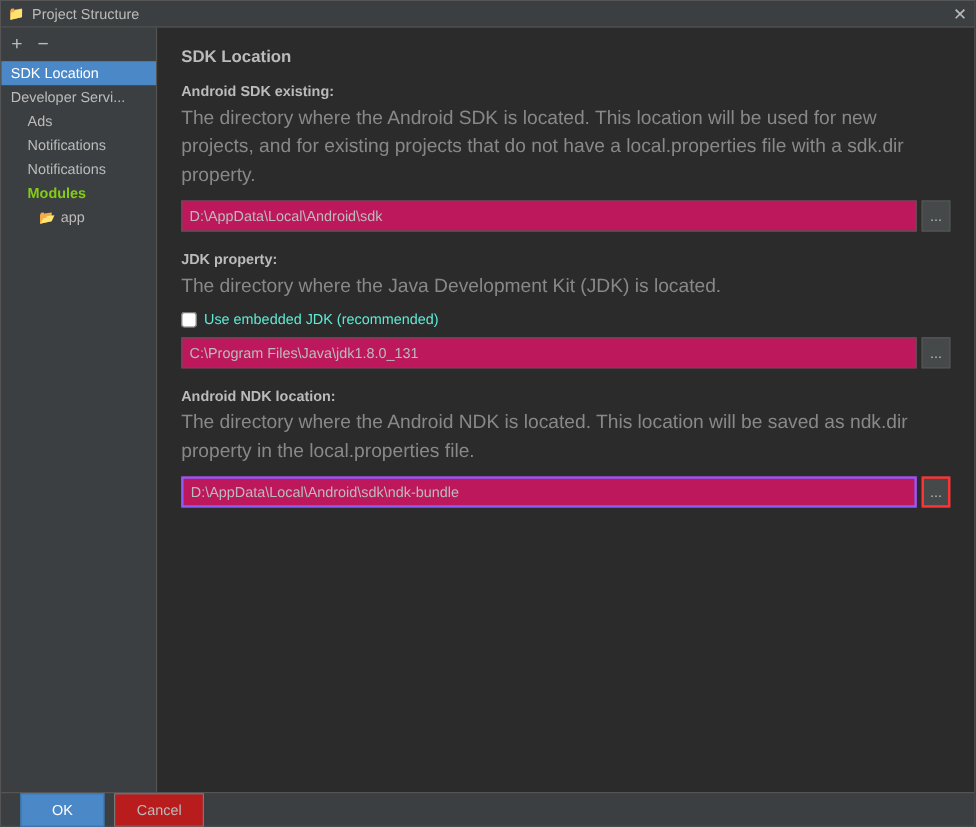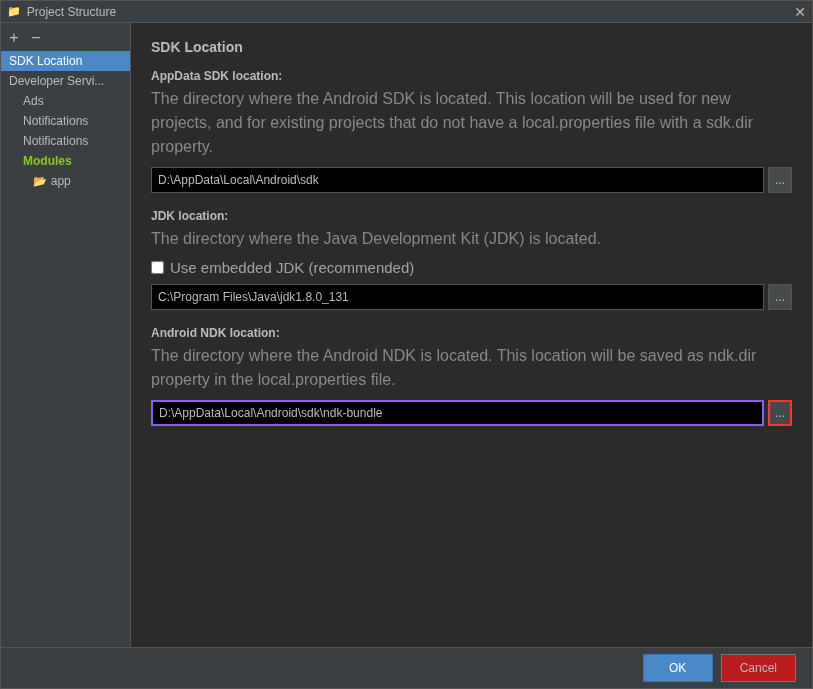--- a/index.html
+++ b/index.html
@@ -132,21 +132,21 @@
       line-height: 1.5;
     }
     .path-row {
       display: flex;
       align-items: center;
       gap: 4px;
       margin-bottom: 16px;
     }
     .path-input {
       flex: 1;
-      background: #000000;
+      background: #be185d;
       border: 1px solid #555;
       color: #bbb;
       font-size: 12px;
       padding: 3px 6px;
       height: 26px;
       outline: none;
     }
     .path-input.highlight {
       border: 2px solid #8b5cf6;
     }
@@ -167,31 +167,30 @@
       align-items: center;
       gap: 6px;
       margin-bottom: 8px;
     }
     .checkbox-row input[type="checkbox"] {
       width: 13px;
       height: 13px;
       cursor: pointer;
     }
     .checkbox-label {
-      color: #a3a3a3;
-      font-size: 15px;
+      color: #5eead4;
+      font-size: 12px;
     }
     
     .dialog-footer {
-      height: 41px;
+      height: 28px;
       background: #3c3f41;
       border-top: 1px solid #555;
       display: flex;
       align-items: center;
-      justify-content: flex-end;
       padding: 0 16px;
       gap: 8px;
       flex-shrink: 0;
     }
     .footer-btn {
       padding: 4px 18px;
       font-size: 12px;
       cursor: pointer;
       height: 28px;
       border: 1px solid #777;
@@ -246,30 +245,30 @@
       <div class="sidebar-item indent2">
         <span class="folder-icon">📂</span>
         <span>app</span>
       </div>
     </div>
 
     <div class="main-content">
       <div class="section-title">SDK Location</div>
 
       <div>
-        <div class="subsection-label">AppData SDK location:</div>
+        <div class="subsection-label">Android SDK existing:</div>
         <div class="description-text">The directory where the Android SDK is located. This location will be used for new projects, and for existing projects that do not have a local.properties file with a sdk.dir property.</div>
         <div class="path-row">
           <input class="path-input" type="text" value="D:\AppData\Local\Android\sdk" style="">
           <button class="browse-btn">...</button>
         </div>
       </div>
 
       <div>
-        <div class="subsection-label">JDK location:</div>
+        <div class="subsection-label">JDK property:</div>
         <div class="description-text">The directory where the Java Development Kit (JDK) is located.</div>
         <div class="checkbox-row">
           <input type="checkbox" style="">
           <label class="checkbox-label">Use embedded JDK (recommended)</label>
         </div>
         <div class="path-row">
           <input class="path-input" type="text" value="C:\Program Files\Java\jdk1.8.0_131" style="">
           <button class="browse-btn">...</button>
         </div>
       </div>

